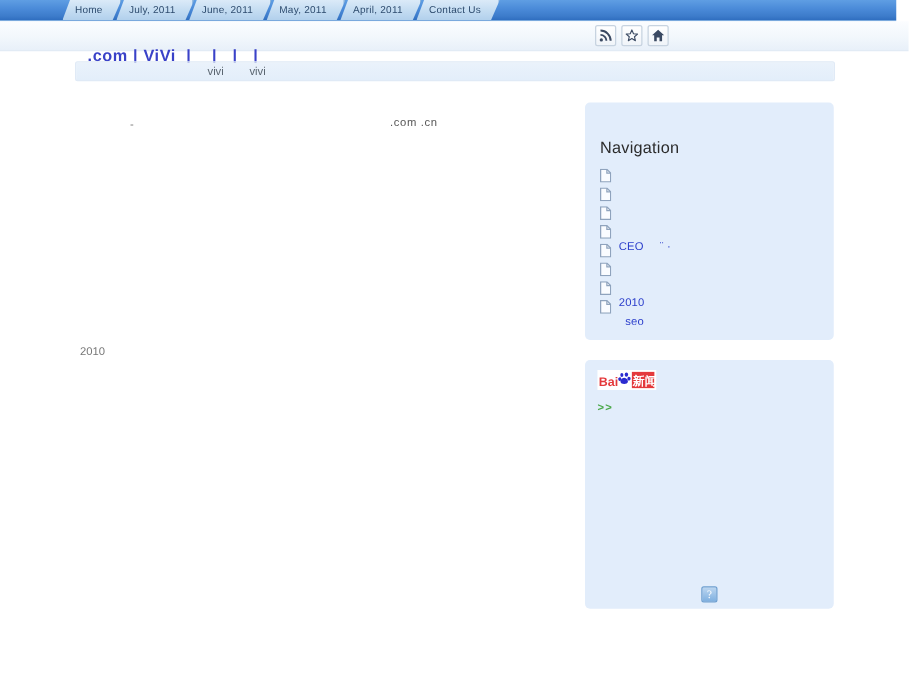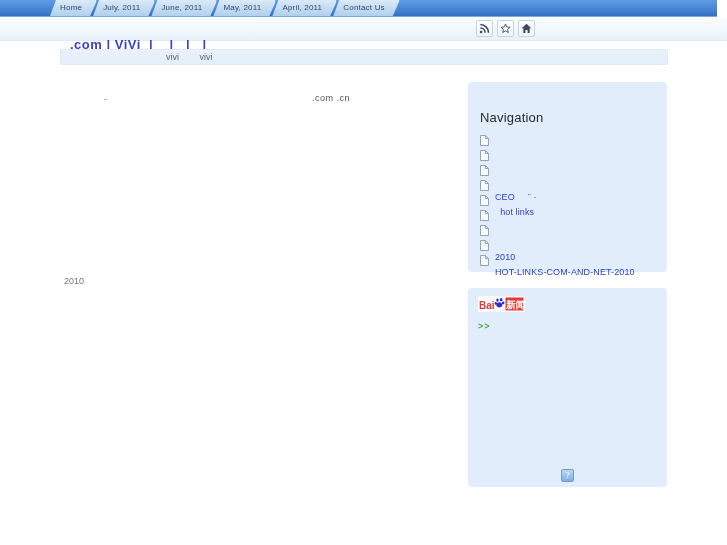--- a/index.html
+++ b/index.html
@@ -346,29 +346,20 @@
         </span>
         <span class="nav-label">CEO     ¨ ·</span>
       </li>
       <li class="nav-item">
         <span class="doc-icon">
           <svg width="9" height="11" viewBox="0 0 9 11">
               <path d="M0.5 0.5 H5.5 L8.5 3.5 V10.5 H0.5 Z" fill="#fafcff" stroke="#8fa3bd" stroke-width="1"></path>
               <path d="M5.5 0.5 V3.5 H8.5" fill="none" stroke="#8fa3bd" stroke-width="1"></path>
             </svg>
         </span>
-        <span class="nav-label">  hot links</span>
-      </li>
-      <li class="nav-item">
-        <span class="doc-icon">
-          <svg width="9" height="11" viewBox="0 0 9 11">
-              <path d="M0.5 0.5 H5.5 L8.5 3.5 V10.5 H0.5 Z" fill="#fafcff" stroke="#8fa3bd" stroke-width="1"></path>
-              <path d="M5.5 0.5 V3.5 H8.5" fill="none" stroke="#8fa3bd" stroke-width="1"></path>
-            </svg>
-        </span>
         <span class="nav-label"></span>
       </li>
       <li class="nav-item">
         <span class="doc-icon">
           <svg width="9" height="11" viewBox="0 0 9 11">
               <path d="M0.5 0.5 H5.5 L8.5 3.5 V10.5 H0.5 Z" fill="#fafcff" stroke="#8fa3bd" stroke-width="1"></path>
               <path d="M5.5 0.5 V3.5 H8.5" fill="none" stroke="#8fa3bd" stroke-width="1"></path>
             </svg>
         </span>
         <span class="nav-label"></span>
@@ -382,21 +373,21 @@
         </span>
         <span class="nav-label">2010</span>
       </li>
       <li class="nav-item">
         <span class="doc-icon">
           <svg width="9" height="11" viewBox="0 0 9 11">
               <path d="M0.5 0.5 H5.5 L8.5 3.5 V10.5 H0.5 Z" fill="#fafcff" stroke="#8fa3bd" stroke-width="1"></path>
               <path d="M5.5 0.5 V3.5 H8.5" fill="none" stroke="#8fa3bd" stroke-width="1"></path>
             </svg>
         </span>
-        <span class="nav-label big">HOT-LINKS-COM-AND-NET-2010</span>
+        <span class="nav-label">  seo</span>
       </li>
     </ul>
   </div>
 
   <div class="panel panel-news">
     <span class="baidu-logo">
       <svg width="47" height="16" viewBox="0 0 47 16">
         <rect x="0" y="0" width="47" height="16" fill="#ffffff"></rect>
         <text x="1" y="12.5" font-family="Liberation Sans, sans-serif" font-size="10" font-weight="bold" fill="#e4393c">Bai</text>
         <g fill="#2b2bd0" transform="translate(17.5,2.2) scale(0.62)">

